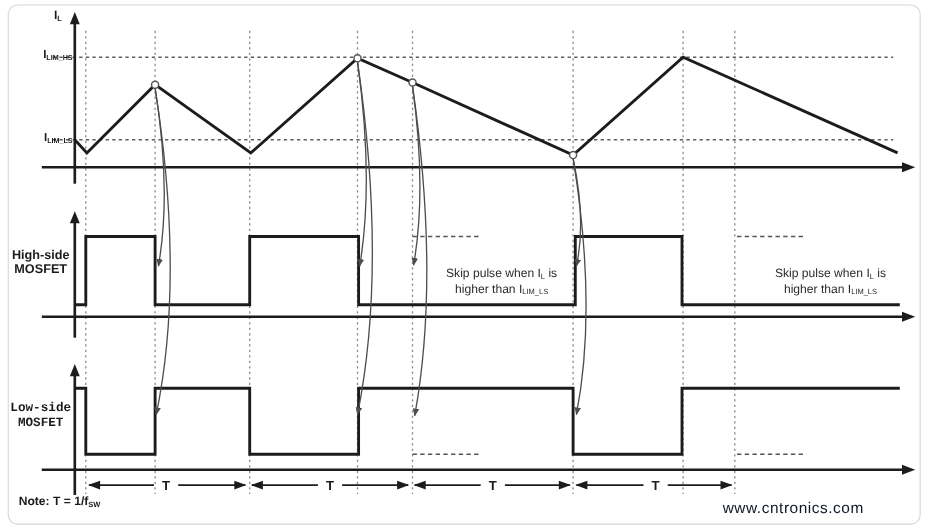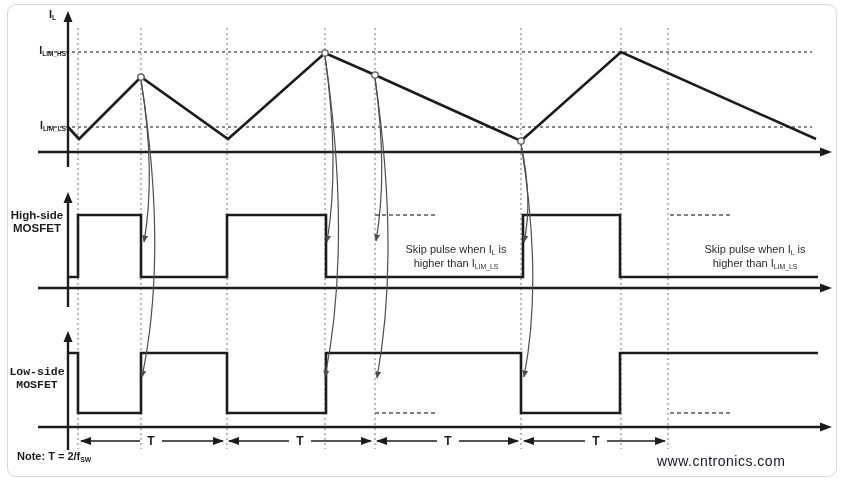--- a/index.html
+++ b/index.html
@@ -90,36 +90,36 @@
       <line x1="607" y1="441" x2="665" y2="441" stroke="#1c1c1c" stroke-width="1.6"></line>
       <polygon points="523,441 534,437 534,445" fill="#1c1c1c"></polygon>
       <polygon points="666,441 655,437 655,445" fill="#1c1c1c"></polygon>
     </g>
 </svg>
 
 <div class="lbl bold" style="left:49px;top:8px;font-size:11px;"><span>I</span><sub>L</sub></div>
 <div class="lbl axis-lbl" style="left:22px;top:44px;width:44px;"><span>I</span><sub>LIM_HS</sub></div>
 <div class="lbl axis-lbl" style="left:22px;top:119px;width:44px;"><span>I</span><sub>LIM_LS</sub></div>
 
-<div class="lbl side-lbl" style="left:5px;top:209px;width:64px;">
+<div class="lbl side-lbl" style="left:5px;top:226px;width:64px;">
   <span>High-side</span><br><span>MOSFET</span>
 </div>
 <div class="lbl side-lbl" style="left:5px;top:365px;width:64px;font-family:Liberation Mono, monospace;">
   <span>Low-side</span><br><span>MOSFET</span>
 </div>
 
 <div class="skip-note" style="left:389px;">
   <span>Skip pulse when I</span><sub>L</sub><span> is</span><br>
   <span>higher than I</span><sub>LIM_LS</sub>
 </div>
 <div class="skip-note" style="left:688px;">
   <span>Skip pulse when I</span><sub>L</sub><span> is</span><br>
   <span>higher than I</span><sub>LIM_LS</sub>
 </div>
 
 <div class="t-lbl" style="left:139px;">T</div>
 <div class="t-lbl" style="left:288px;">T</div>
 <div class="t-lbl" style="left:436px;">T</div>
 <div class="t-lbl" style="left:584px;">T</div>
 
-<div class="note"><span>Note: T = 2/f</span><sub>SW</sub></div>
+<div class="note"><span>Note: T = 1/f</span><sub>SW</sub></div>
 
 <div class="watermark">www.cntronics.com</div>
 
 </body></html>

